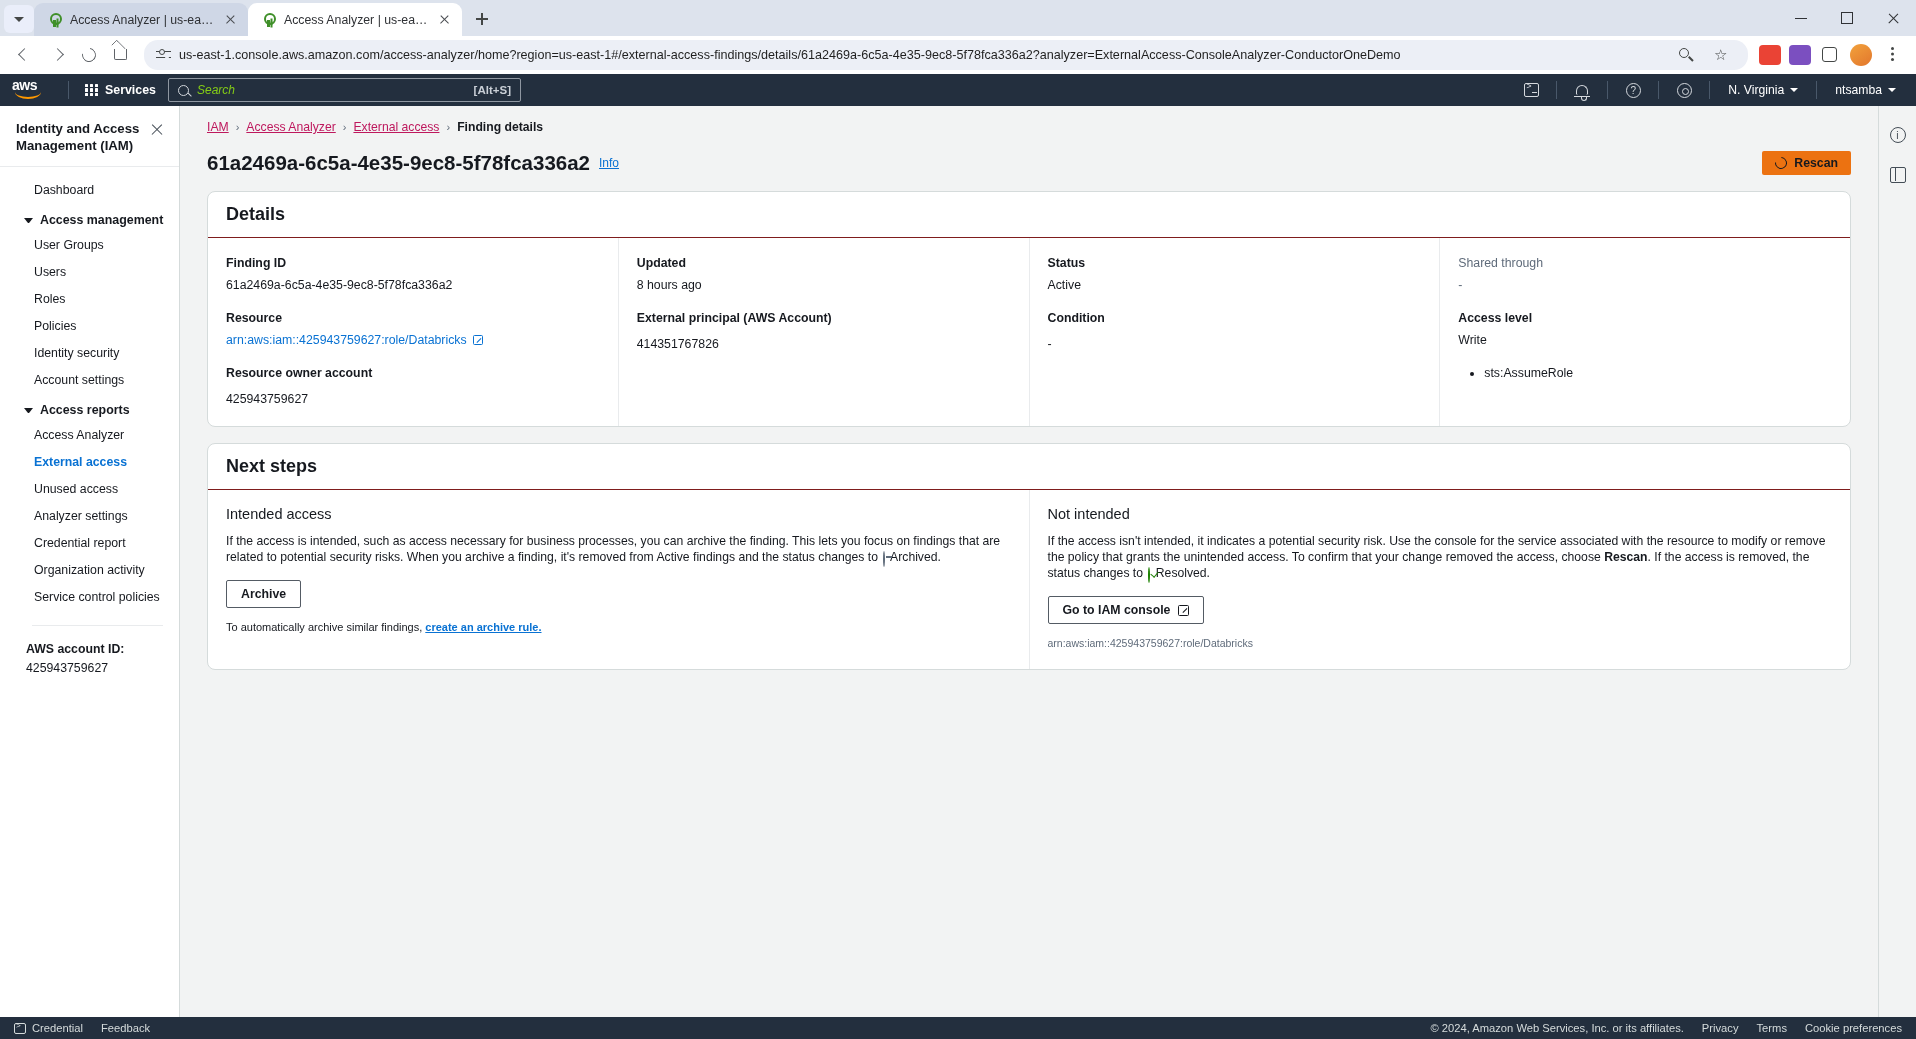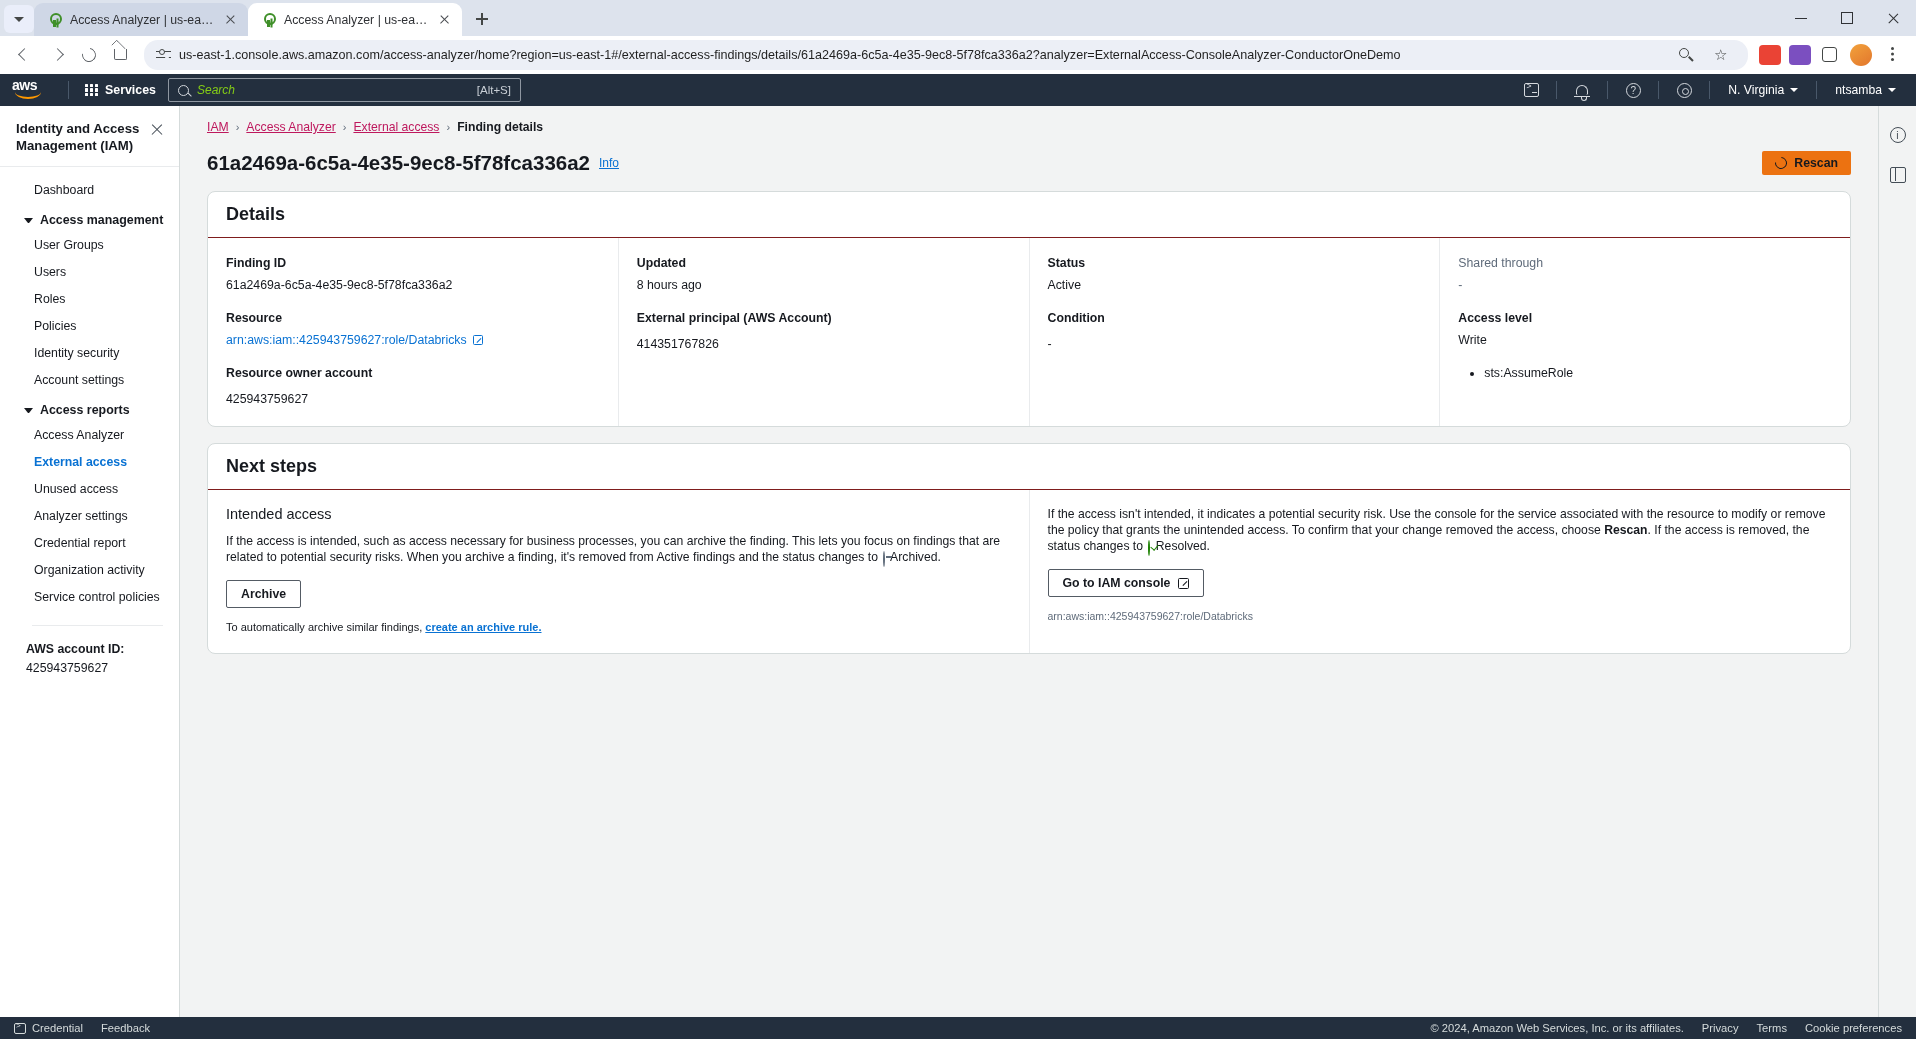--- a/index.html
+++ b/index.html
@@ -145,21 +145,21 @@
   .aws-search {
     width: 353px; height: 24px; border: 1px solid #8f97a1; border-radius: 2px;
     display: flex; align-items: center; gap: 8px; padding: 0 9px;
     margin-left: 6px; font-size: 12px;
   }
   .as-mag { width: 11px; height: 11px; border: 1.4px solid #d1d5db;
             border-radius: 50%; position: relative; flex: 0 0 11px; }
   .as-mag::after { content: ""; position: absolute; left: 8px; top: 8px;
             width: 5px; height: 1.4px; background: #d1d5db; transform: rotate(45deg); }
   .as-ph { flex: 1; color: #84cc16; font-style: italic; }
-  .as-kbd { color: #c9cfd6; font-size: 11.5px; }
+  .as-kbd { color: #c9cfd6; font-size: 11.5px; font-weight: bold; }
   .nav-spacer { flex: 1; }
   .nav-ic-btn { width: 30px; height: 26px; position: relative;
                 display: flex; align-items: center; justify-content: center; }
   .cs-box { width: 15px; height: 14px; border: 1.4px solid #d5d9de;
             border-radius: 2px; position: relative; }
   .cs-box::before { content: ">"; position: absolute; left: 1.5px; top: -2.5px;
             font-size: 9px; color: #d5d9de; font-family: "Liberation Mono", monospace; }
   .cs-box::after { content: ""; position: absolute; left: 7px; top: 8px;
             width: 5px; height: 1.2px; background: #d5d9de; }
   .bell { width: 12px; height: 12px; border: 1.5px solid #d5d9de;
@@ -551,20 +551,21 @@
           <button class="btn-outline">
             <span>Archive</span>
           </button>
           <div class="ns-foot">
             <span>To automatically archive similar findings,</span>
             <a href="#">create an archive rule.</a>
           </div>
         </div>
 
         <div class="nscol">
+          <div class="ns-title">Not intended</div>
           <div class="ns-body">
             <span>If the access isn't intended, it indicates a potential security risk. Use the console for the service associated with the resource to modify or remove the policy that grants the unintended access. To confirm that your change removed the access, choose</span>
             <b>Rescan</b><span>. If the access is removed, the status changes to</span>
             <span class="inline-ic"><span class="ic-res"></span></span>
             <span>Resolved.</span>
           </div>
           <button class="btn-outline">
             <span>Go to IAM console</span>
             <span class="ext-ic-d"></span>
           </button>

